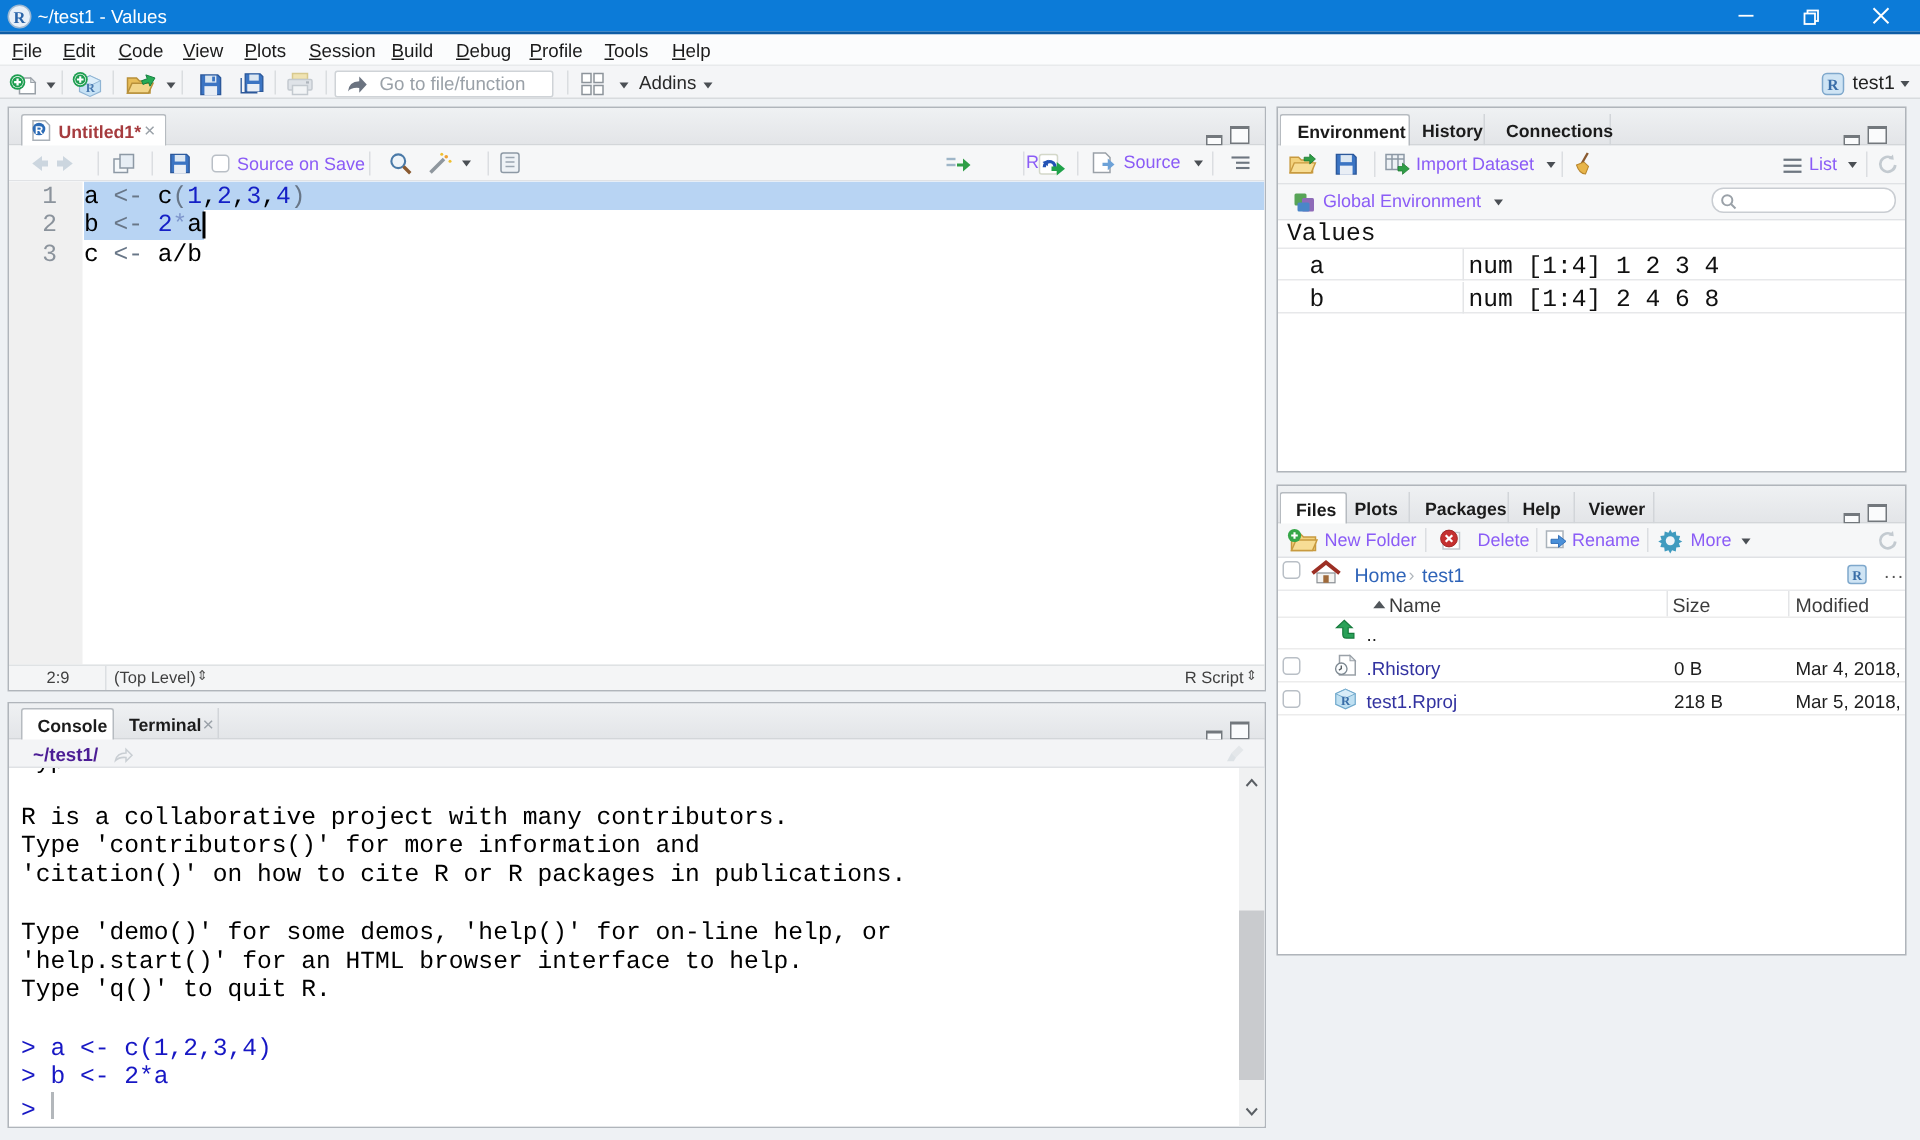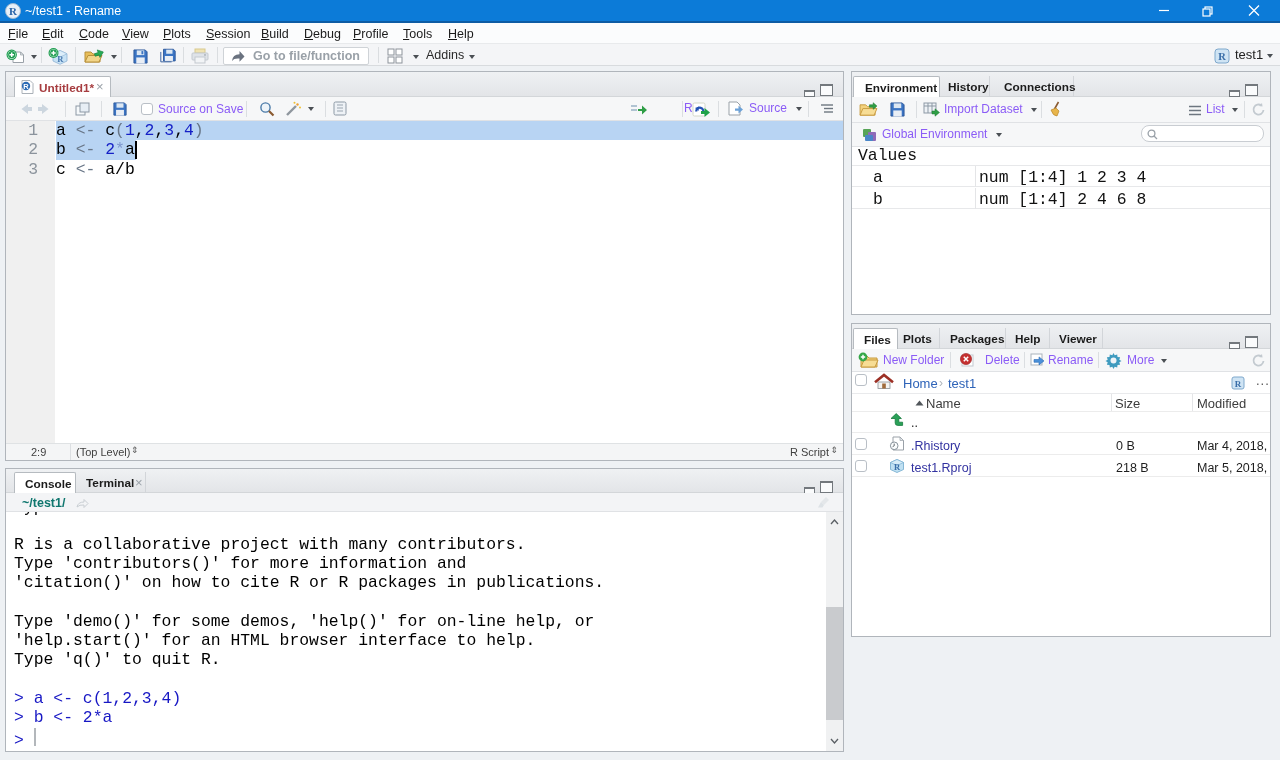--- a/index.html
+++ b/index.html
@@ -11,21 +11,21 @@
   #titlebar { left:0; top:0; width:1280px; height:21px; background:#0c7bd8; }
   #titleborder { left:0; top:21px; width:1280px; height:2px; background:#0d5ca4; }
   #titletext { left:25px; top:4px; color:#fff; font-size:12.5px; }
   
   #menubar { left:0; top:23px; width:1280px; height:21px; background:#fbfcfd; border-bottom:1px solid #e8eaec; }
   .mi { position:absolute; top:26.5px; font-size:12.5px; color:#1b1b1b; }
   
   #maintb { left:0; top:44px; width:1280px; height:22px; background:#f4f5f7; border-bottom:1px solid #d8dbde; }
   .tsep { position:absolute; top:47px; width:1px; height:16px; background:#dadde0; }
   #gotobox { left:223px; top:47px; width:146px; height:18px; background:#fff; border:1px solid #cfd3d7; border-radius:2px; }
-  #gototext { left:253px; top:49px; color:#9aa1a8; font-size:12.5px;font-weight:bold; }
+  #gototext { left:253px; top:49px; color:#9aa1a8; font-size:12.5px; }
   #addins { left:426px; top:47.5px; font-size:12.5px; color:#2a2a2a; }
   #projname { left:1235px; top:47px; font-size:13px; color:#222; }
   .caret { position:absolute; width:0; height:0; border-left:3.5px solid transparent; border-right:3.5px solid transparent; border-top:4px solid #4a4f54; }
   
   .pane { position:absolute; background:#e6e8ea; border:1px solid #b0b5bb; }
   .tabstrip { position:absolute; left:0; top:0; right:0; height:25px; background:linear-gradient(#eff1f3,#e3e5e8); border-bottom:1px solid #d3d6d9; }
   .tab { position:absolute; top:4px; height:21px; font-size:11.8px; font-weight:700; color:#1b1b1b; }
   .tab.inact { border-right:1px solid #d2d5d9; }
   .tab.active { background:#fff; border-left:1px solid #b6bbc0; border-right:1px solid #b6bbc0; border-top:1px solid #b6bbc0; border-radius:2px 2px 0 0; height:22px; }
   .ptb { position:absolute; left:0; right:0; background:#f6f7f8; border-bottom:1px solid #e0e2e5; }
@@ -78,21 +78,21 @@
 </head>
 <body>
 
 <div class="abs" id="titlebar"></div>
 <div class="abs" id="titleborder"></div>
 <svg class="abs" width="16" height="16" style="left:5px;top:3px" viewBox="0 0 16 16">
   <circle cx="8" cy="8" r="7.5" fill="#e8f0f8"></circle>
   <circle cx="8" cy="8" r="7.5" fill="none" stroke="#9db8d2" stroke-width="1"></circle>
   <text x="8" y="12.2" font-size="11" font-weight="bold" fill="#2a64a8" text-anchor="middle" font-family="Liberation Serif,serif">R</text>
 </svg>
-<div class="abs" id="titletext">~/test1 - Rename</div>
+<div class="abs" id="titletext">~/test1 - Values</div>
 <svg class="abs" width="140" height="21" style="left:1140px;top:0" viewBox="0 0 140 21">
   <line x1="19" y1="10.5" x2="29" y2="10.5" stroke="#fff" stroke-width="1.2"></line>
   <rect x="65" y="7" width="7" height="7" fill="none" stroke="#fff" stroke-width="1.2"></rect>
   <rect x="63" y="9" width="7" height="7" fill="#0c7bd8" stroke="#fff" stroke-width="1.2"></rect>
   <path d="M109 5.5 L119 15.5 M119 5.5 L109 15.5" stroke="#fff" stroke-width="1.3"></path>
 </svg>
 
 <div class="abs" id="menubar"></div>
 <span class="mi" style="left:8px"><u>F</u>ile</span>
 <span class="mi" style="left:42px"><u>E</u>dit</span>
@@ -298,21 +298,21 @@
   <div class="tab active" id="contab">
       <span style="position:absolute;left:10px;top:4px">Console</span>
     </div>
   <div class="tab inact" style="left:66px;width:74px">
       <span style="position:absolute;left:14px;top:4px">Terminal</span>
       <span style="position:absolute;left:63px;top:3px;color:#9aa1a8;font-weight:400;font-size:13px;">×</span>
     </div>
   <div class="mm-min" style="right:28px;top:18px;"></div>
   <div class="mm-max" style="right:10px;top:12px;"></div>
   <div id="conpath">
-    <span style="position:absolute;left:16px;top:3px;font-size:12.5px;font-weight:600;color:#0f766e">~/test1/</span>
+    <span style="position:absolute;left:16px;top:3px;font-size:12.5px;font-weight:600;color:#4c1d95">~/test1/</span>
     <svg width="13" height="10" style="left:70px;top:5px" viewBox="0 0 13 10">
       <path d="M1 9 q1 -5 7 -5 l0 -2.5 l4 4 -4 4 0 -2.5 q-4.5 -0.5 -7 2z" fill="none" stroke="#c9ced3"></path>
     </svg>
     <svg width="14" height="13" style="right:12px;top:3px" viewBox="0 0 14 13">
       <path d="M9 1 l3 3 -5 5 -3 -3z" fill="#e4e7ea"></path>
       <path d="M4 6 l3 3 -1.5 2.5 h-4.5 z" fill="#dde2e6"></path>
     </svg>
   </div>
   <div id="conarea">
     <div class="mono" style="position:absolute;left:8px;top:-14px">Typ</div>

